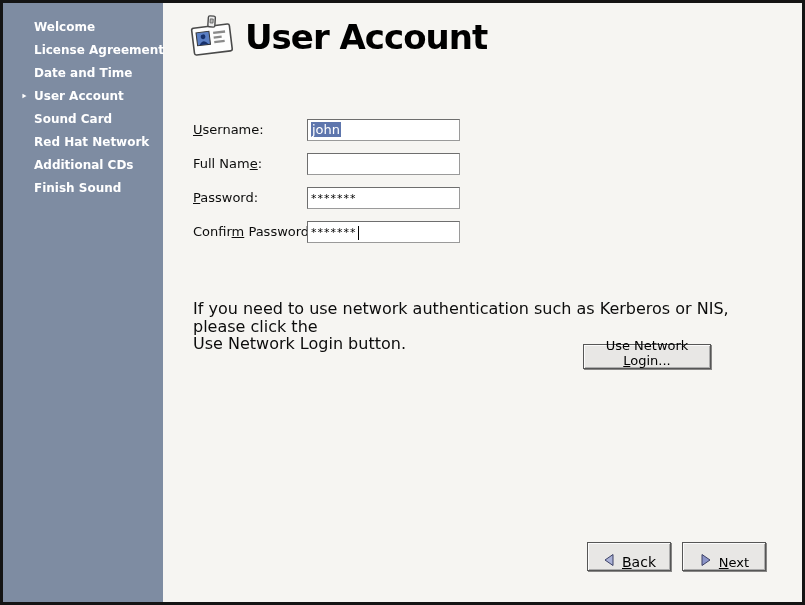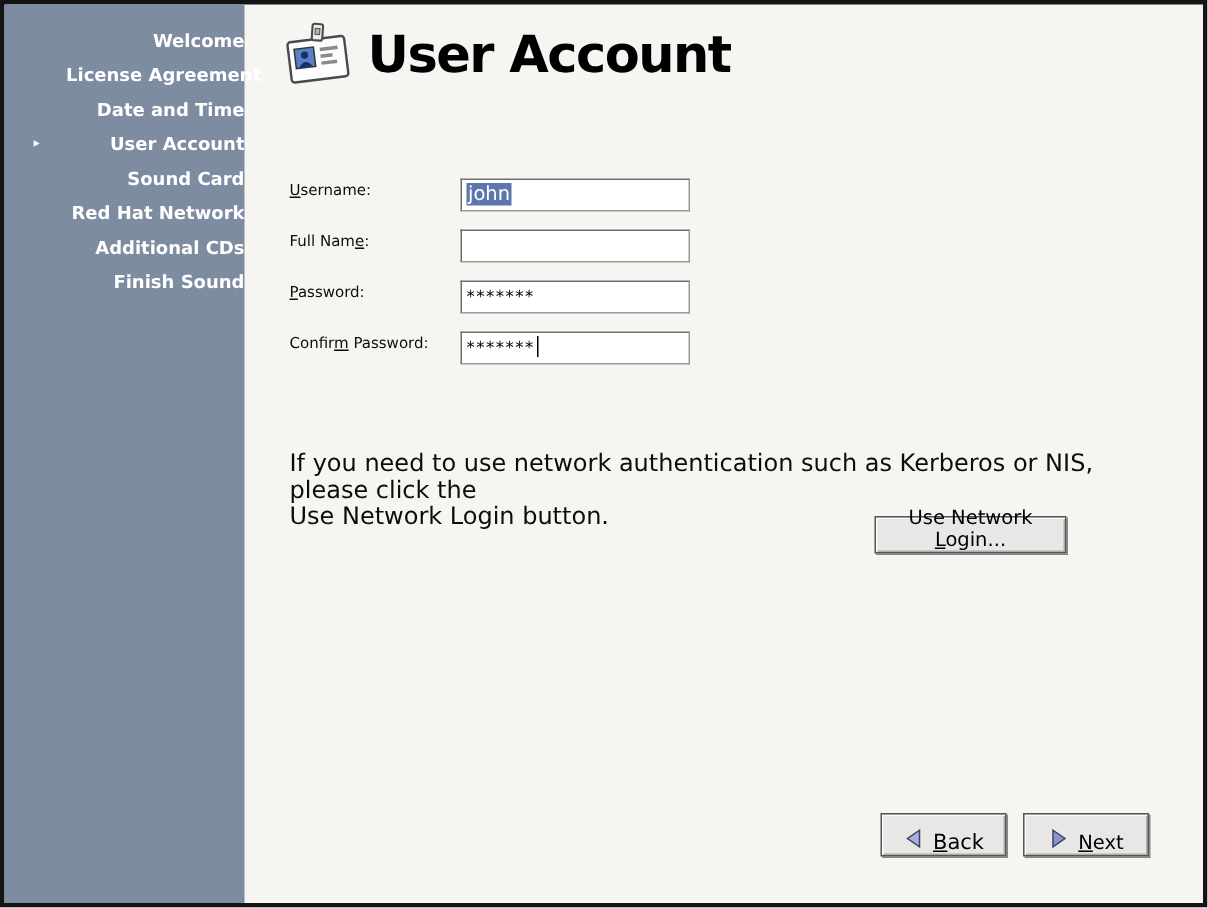--- a/index.html
+++ b/index.html
@@ -13,22 +13,22 @@
     overflow:hidden;
   }
 
   
   .sidebar {
     position:absolute; left:0; top:0; bottom:0; width:160px;
     background:#7e8ca2; padding-top:13px;
   }
   .side-item {
     position:relative; height:23px; line-height:23px;
-    padding-left:41px; color:#ffffff; font-size:12px; font-weight:bold;
-    cursor:default; white-space:nowrap;text-align:right;
+    padding-left:31px; color:#ffffff; font-size:12px; font-weight:bold;
+    cursor:default; white-space:nowrap;
   }
   .side-item .marker {
     position:absolute; left:18px; top:0; font-size:10px; font-weight:bold;
   }
 
   
   .content { position:absolute; left:160px; top:0; right:0; bottom:0; }
 
   .page-header {
     position:absolute; left:25px; top:10px;
@@ -40,21 +40,21 @@
   }
   .badge-icon { width:48px; height:48px; display:inline-block; }
 
   .intro {
     position:absolute; left:30px; top:64px; width:570px;
     font-size:13px; line-height:17.5px; color:#0c0c0c; margin:0;
   }
 
   
   .row { position:absolute; left:30px; width:420px; height:22px; }
-  .row label { position:absolute; left:0; top:3px; font-size:10px; color:#0c0c0c; }
+  .row label { position:absolute; left:0; top:3px; font-size:13px; color:#0c0c0c; }
   .mn { text-decoration:underline; }
   .tfield {
     position:absolute; left:114px; top:0; width:153px; height:22px;
     background:#ffffff;
     border:1px solid #9a9a9a;
     border-top-color:#6e6e6e; border-left-color:#6e6e6e;
     padding:0 3px; font-size:13px; line-height:20px; color:#000;
     white-space:nowrap; overflow:hidden; cursor:text;
   }
   .sel { background:#5e76ad; color:#ffffff; padding:0 1px; }

